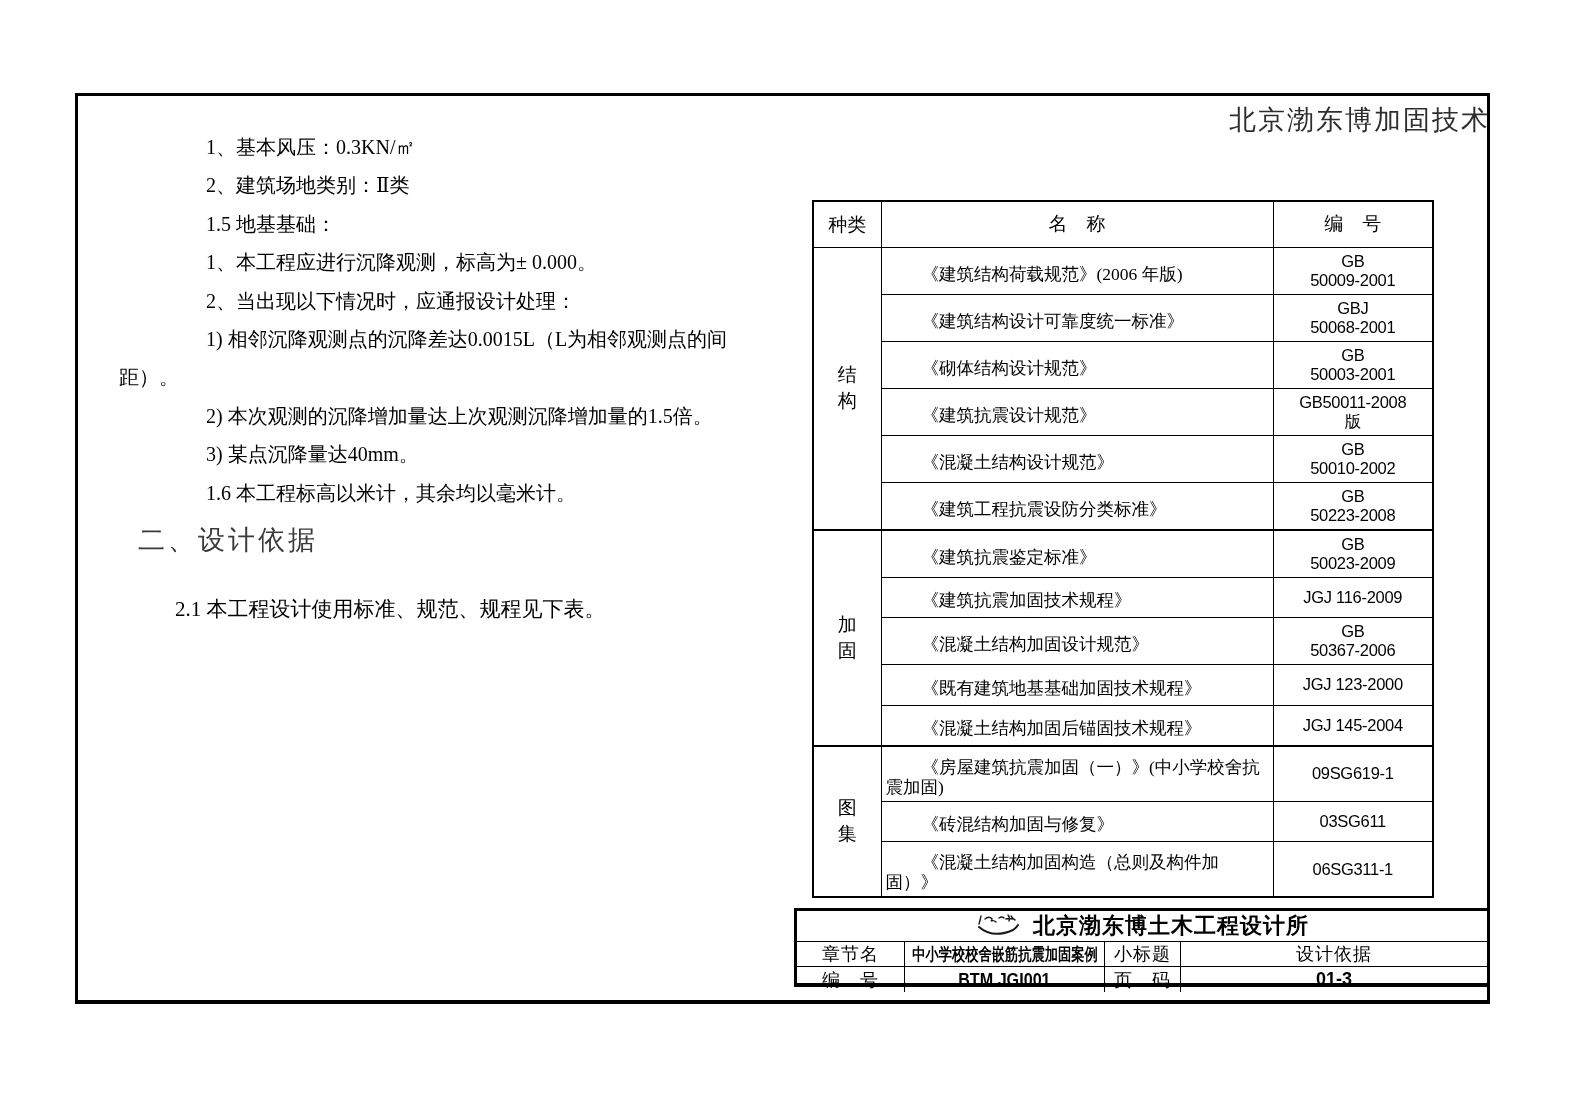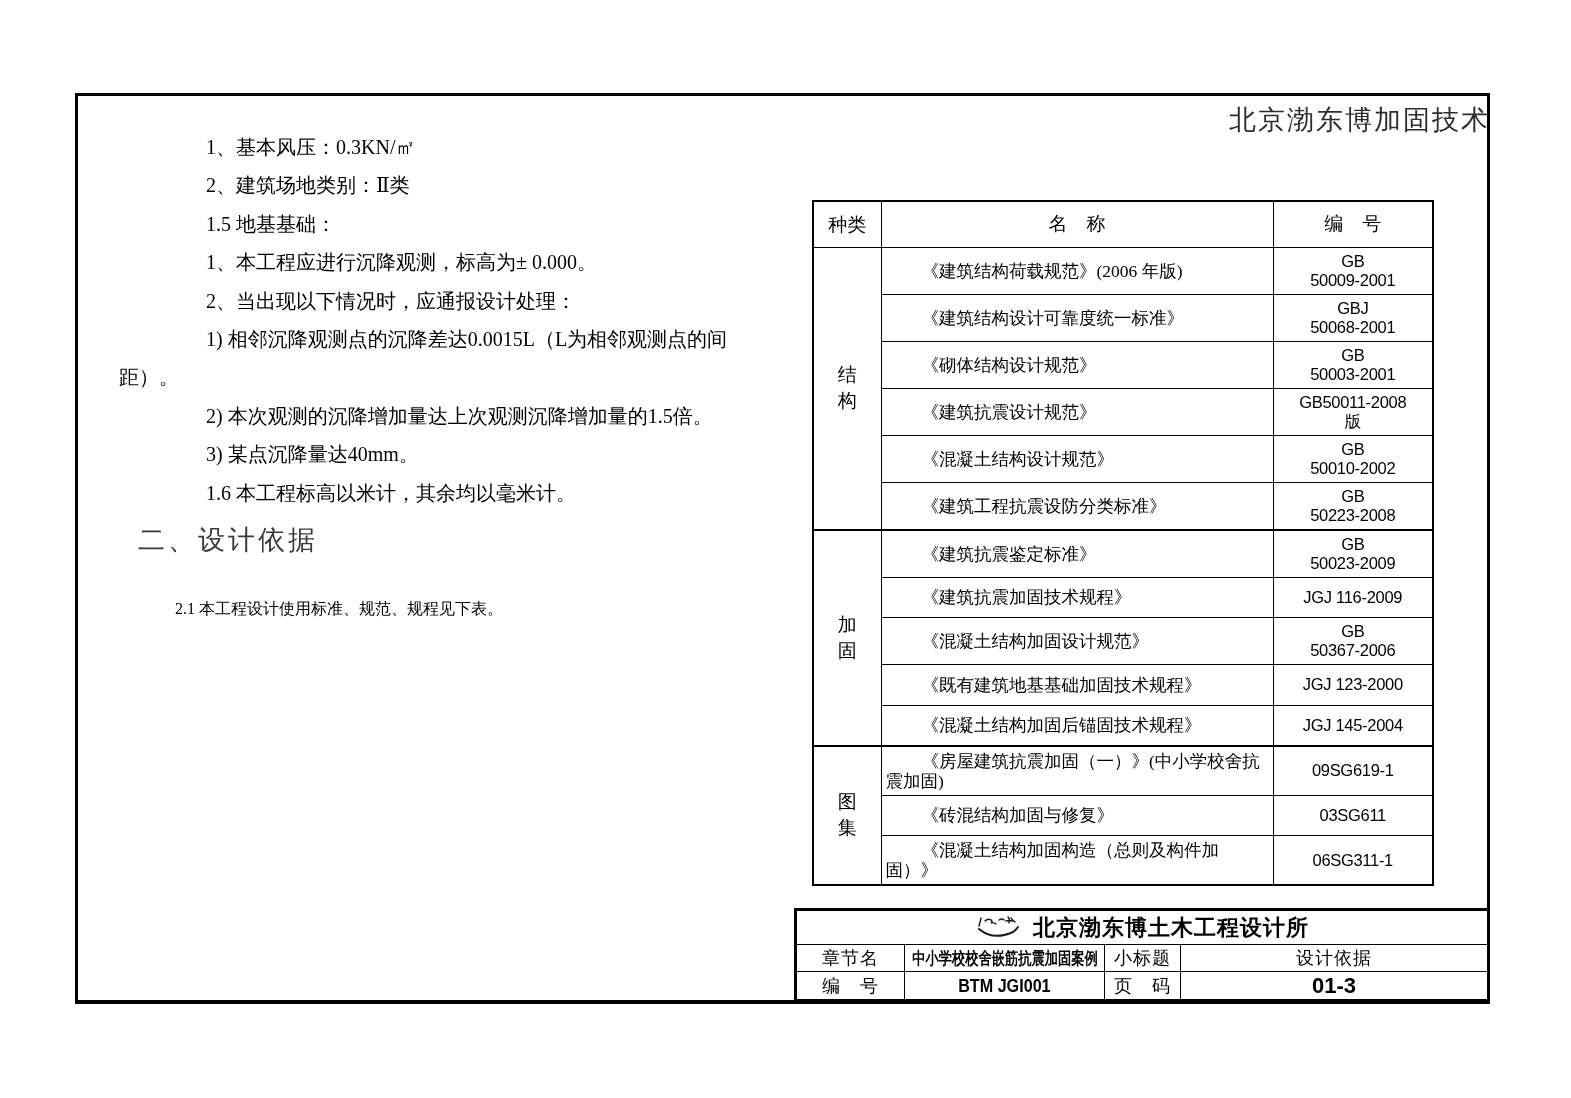--- a/index.html
+++ b/index.html
@@ -13,67 +13,67 @@
   
   .sheet{position:absolute;left:75px;top:93px;width:1415px;height:911px;
          border:3px solid #000;border-bottom-width:4px;box-sizing:border-box;}
 
   
   .bodytext{position:absolute;left:88px;top:128px;width:720px;font-size:20px;}
   .bline{line-height:38.4px;white-space:nowrap;margin-left:31px;}
   .bline.ind{padding-left:87px;}
   .sec-heading{margin-top:8px;font-size:27px;letter-spacing:3px;color:#3a3a3a;
                padding-left:50px;line-height:40px;}
-  .sec-intro{margin-top:30px;font-size:16px;padding-left:87px;line-height:38px;
+  .sec-intro{margin-top:30px;font-size:21px;padding-left:87px;line-height:38px;
              white-space:nowrap;}
 
   
   table.standards{position:absolute;left:812px;top:200px;width:620px;height:615px;
                   border-collapse:collapse;table-layout:fixed;
                   border:2.5px solid #000;}
   table.standards th,table.standards td{border:1.6px solid #000;padding:4px;
                   box-sizing:border-box;}
   table.standards th{height:46px;font-weight:normal;font-size:19px;}
   col.c-cat{width:68px;} col.c-name{width:392px;} col.c-code{width:160px;}
   th.cat-h div{width:46px;margin:0 auto;line-height:21px;text-align:center;}
   td.cat{border-right:2px solid #000;text-align:center;vertical-align:middle;
          font-size:19px;}
   td.cat .catv{width:22px;margin:0 auto;line-height:26px;}
   tr.srow{height:40.5px;}
   tr.group-start td{border-top:2.8px solid #000;}
   td.name{font-size:17.5px;vertical-align:middle;padding:1px 6px;}
-  td.name .namein{text-indent:36px;line-height:20px;}
+  td.name .namein{text-indent:36px;line-height:20px;margin-top:6px;}
   td.code{text-align:center;vertical-align:middle;
           font-family:"Liberation Sans","DejaVu Sans",sans-serif;
           font-size:16.5px;letter-spacing:-0.3px;}
   td.code div{line-height:19px;}
 
   
-  .tblock{position:absolute;left:794px;top:908px;width:696px;height:95px;
+  .tblock{position:absolute;left:794px;top:908px;width:696px;height:79px;
           border:3px solid #000;border-bottom-width:4px;box-sizing:border-box;
           display:flex;flex-direction:column;}
   .t-company{height:33px;border-bottom:1.6px solid #000;display:flex;
              align-items:center;justify-content:center;gap:10px;
              font-size:22px;font-weight:600;letter-spacing:1px;}
   .t-grid{flex:1;display:grid;grid-template-columns:108px 200px 76px 1fr;
           grid-template-rows:1fr 1fr;}
   .t-cell{display:flex;align-items:center;justify-content:center;
           border-right:1.6px solid #000;border-bottom:1.6px solid #000;
           overflow:hidden;}
   .t-cell:nth-child(4n){border-right:none;}
   .t-cell:nth-child(n+5){border-bottom:none;}
   .t-label{font-size:18px;letter-spacing:1px;}
   .t-chapter{font-family:"Liberation Sans","DejaVu Sans",sans-serif;
              font-size:17px;font-weight:600;white-space:nowrap;
              transform:scaleX(0.78);}
   .t-code-val{font-family:"Liberation Sans","DejaVu Sans",sans-serif;
               font-size:19px;font-weight:700;transform:scaleX(0.85);}
   .t-subtitle{font-size:18px;letter-spacing:1px;}
   .t-page{font-family:"Liberation Sans","DejaVu Sans",sans-serif;
-          font-size:22px;font-weight:700;}
+          font-size:18px;font-weight:700;}
   .logo-svg{display:block;}
 </style>
 </head>
 <body>
 
 <div class="page-header">北京渤东博加固技术</div>
 
 <div class="sheet"></div>
 
 <div class="bodytext">

